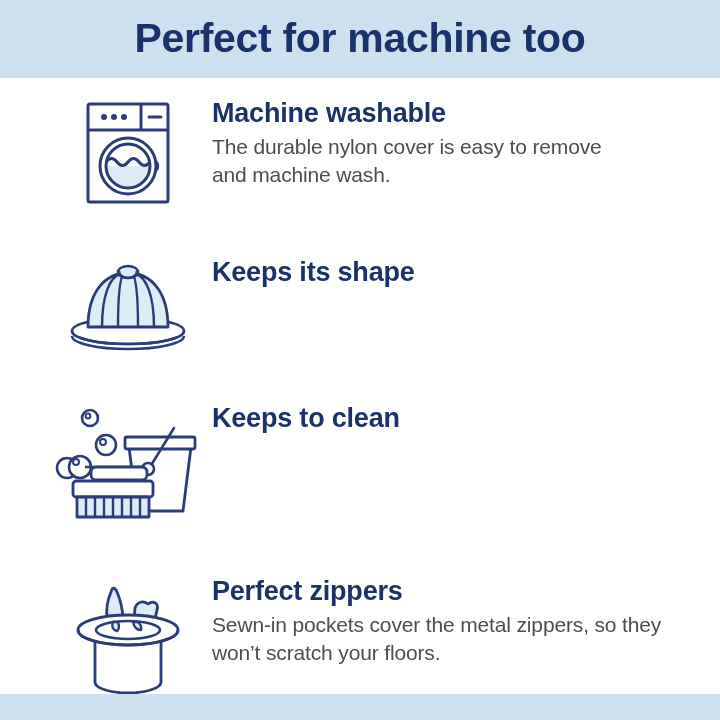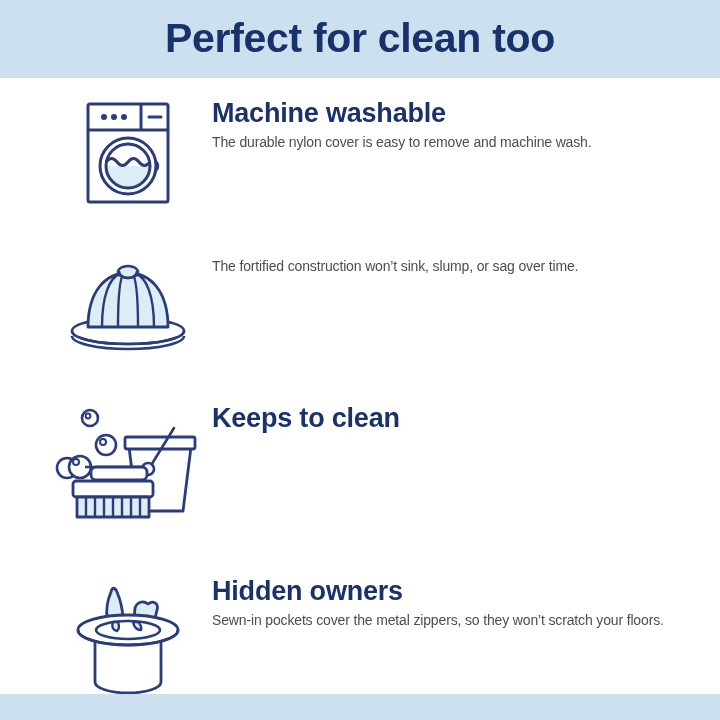--- a/index.html
+++ b/index.html
@@ -81,35 +81,35 @@
   .feature-title {
     color: #19326b;
     font-size: 27px;
     font-weight: bold;
     line-height: 1.12;
     margin: 0 0 5px 0;
     letter-spacing: -0.2px;
   }
   .feature-desc {
     color: #4d4d4d;
-    font-size: 14px;
+    font-size: 21px;
     line-height: 1.33;
     margin: 0;
     letter-spacing: -0.15px;
     max-width: 400px;
   }
   .feature-row.r4 .feature-desc { max-width: 460px; }
 </style>
 </head>
 <body>
 
 <div class="page">
 
   <div class="band band-top">
-    <h1 class="page-title">Perfect for clean too</h1>
+    <h1 class="page-title">Perfect for machine too</h1>
   </div>
 
   <div class="features">
 
     <div class="feature-row r1">
       <div class="icon-cell">
         <svg width="92" height="106" viewBox="0 0 92 106">
           <rect x="6" y="4" width="80" height="98" rx="2" fill="#ffffff" stroke="#2a3c79" stroke-width="3"></rect>
           <line x1="6" y1="30" x2="86" y2="30" stroke="#2a3c79" stroke-width="3"></line>
           <line x1="59" y1="4" x2="59" y2="30" stroke="#2a3c79" stroke-width="3"></line>
@@ -139,21 +139,21 @@
           <path d="M 22 68 C 22 34 38 14 62 14 C 86 14 102 34 102 68 Z" fill="#dcedf5" stroke="#2a3c79" stroke-width="2.8" stroke-linejoin="round"></path>
           <path d="M 36 68 C 36 36 44 18 54 15" fill="none" stroke="#2a3c79" stroke-width="2.4"></path>
           <path d="M 52 68 C 52 36 54 18 58 14" fill="none" stroke="#2a3c79" stroke-width="2.4"></path>
           <path d="M 72 68 C 72 36 70 18 66 14" fill="none" stroke="#2a3c79" stroke-width="2.4"></path>
           <path d="M 88 68 C 88 36 80 18 70 15" fill="none" stroke="#2a3c79" stroke-width="2.4"></path>
           <ellipse cx="62" cy="13" rx="10" ry="6" fill="#dcedf5" stroke="#2a3c79" stroke-width="2.6"></ellipse>
           <path d="M 53 12 a 9 7 0 0 0 18 0" fill="none" stroke="#2a3c79" stroke-width="2.4"></path>
         </svg>
       </div>
       <div class="text-cell">
-        <p class="feature-desc">The fortified construction won’t sink, slump, or sag over time.</p>
+        <h2 class="feature-title">Keeps its shape</h2>
       </div>
     </div>
 
     <div class="feature-row r3">
       <div class="icon-cell">
         <svg width="146" height="122" viewBox="0 0 146 122">
 
           <circle cx="35" cy="13" r="8" fill="#ffffff" stroke="#2a3c79" stroke-width="2.6"></circle>
           <circle cx="33" cy="11" r="2.4" fill="none" stroke="#2a3c79" stroke-width="2"></circle>
           <circle cx="51" cy="40" r="10" fill="#ffffff" stroke="#2a3c79" stroke-width="2.6"></circle>
@@ -198,21 +198,21 @@
 
           <ellipse cx="57" cy="52" rx="50" ry="15" fill="#ffffff" stroke="#2a3c79" stroke-width="2.8"></ellipse>
           <path d="M 7 52 a 50 15 0 0 0 100 0" fill="none" stroke="#2a3c79" stroke-width="2.6"></path>
           <ellipse cx="57" cy="52" rx="32" ry="9" fill="#ffffff" stroke="#2a3c79" stroke-width="2.6"></ellipse>
 
           <path d="M 42 44 C 40 49 42 52 46 53 C 49 51 48 47 47 44 Z" fill="#dcedf5" stroke="#2a3c79" stroke-width="2.4" stroke-linejoin="round"></path>
           <path d="M 62 44 C 63 49 66 52 70 52 C 71 49 69 46 67 44 Z" fill="#dcedf5" stroke="#2a3c79" stroke-width="2.4" stroke-linejoin="round"></path>
         </svg>
       </div>
       <div class="text-cell">
-        <h2 class="feature-title">Hidden owners</h2>
+        <h2 class="feature-title">Perfect zippers</h2>
         <p class="feature-desc">Sewn-in pockets cover the metal zippers, so they won’t scratch your floors.</p>
       </div>
     </div>
 
   </div>
 
   <div class="band band-bottom"></div>
 </div>
 
 </body></html>

